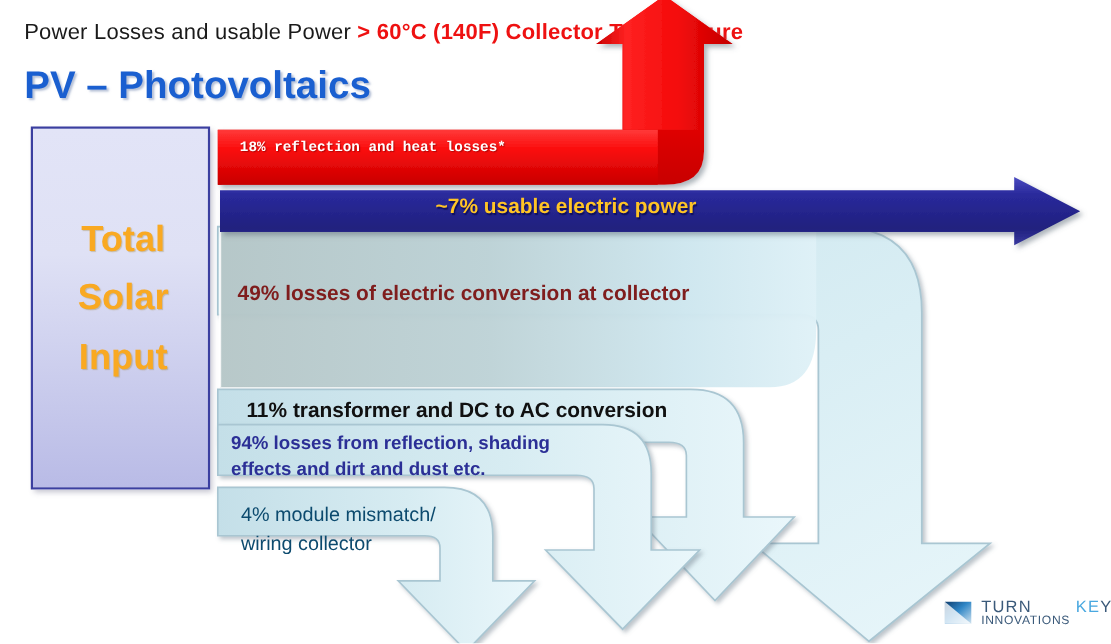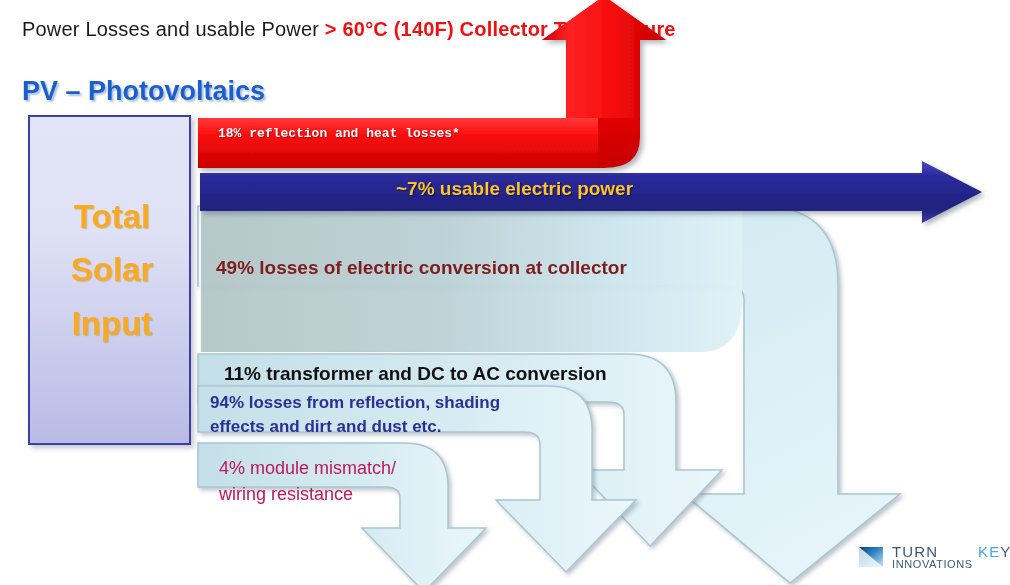--- a/index.html
+++ b/index.html
@@ -14,24 +14,23 @@
   
   .hdr-line {
     position: absolute; left: 22px; top: 18px;
     font-size: 20px; letter-spacing: .2px; white-space: nowrap;
   }
   .hdr-a { color:#1a1a1a; font-weight:400; }
   .hdr-b { color:#ee1111; font-weight:700; }
 
   .subtitle {
     position:absolute; left:22px; top:58px;
-    font-size:27px; font-weight:700; color:#1a5fd0;
+    font-size:35px; font-weight:700; color:#1a5fd0;
     text-shadow: 2px 2px 2px rgba(120,140,180,.55);
     white-space:nowrap;
-    margin-top:18px;
   }
 
   
   #shapes { position:absolute; left:0; top:0; width:1010px; height:585px; }
 
   
   .lbl { position:absolute; white-space:nowrap; }
 
   .total-box {
     position:absolute; left:28px; top:115px; width:163px; height:330px;
@@ -59,21 +58,21 @@
     left:216px; top:257px; font-size:19px; font-weight:700; color:#7f1d1d;
   }
   .t-11a {
     left:224px; top:363px; font-size:19px; font-weight:700; color:#101010;
   }
   .t-11b {
     left:210px; top:391px; font-size:17px; font-weight:700; color:#2b2f96;
     line-height:1.42;
   }
   .t-4 {
-    left:219px; top:455px; font-size:18px; font-weight:400; color:#be185d;
+    left:219px; top:455px; font-size:18px; font-weight:400; color:#0c4a6e;
     line-height:1.45;
   }
 
   
   .logo { position:absolute; left:857px; top:543px; display:flex; align-items:center; gap:7px; }
   .logo-mark { width:28px; height:28px; position:relative; overflow:hidden; border-radius:2px; }
   .logo-txt { display:flex; flex-direction:column; line-height:1.02; }
   .logo-l1 { font-size:15px; letter-spacing:1.1px; color:#3b5a7a; font-weight:400; }
   .logo-l1 .k { color:#49a8e0;margin-left:40px; }
   .logo-l2 { font-size:11px; letter-spacing:.6px; color:#3b5a7a; font-weight:400; }
@@ -178,21 +177,21 @@
   <div class="lbl t-red">18% reflection and heat losses*</div>
   <div class="lbl t-blue">~7% usable electric power</div>
   <div class="lbl t-49">49% losses of electric conversion at collector</div>
   <div class="lbl t-11a">11% transformer  and DC to AC conversion</div>
   <div class="lbl t-11b">
     <div>94% losses from reflection, shading</div>
     <div>effects and dirt and dust  etc.</div>
   </div>
   <div class="lbl t-4">
     <div>4% module mismatch/</div>
-    <div>wiring resistance</div>
+    <div>wiring collector</div>
   </div>
 
   <div class="logo">
     <span class="logo-mark">
       <svg width="28" height="28" viewBox="0 0 28 28">
         <polygon points="2,4 26,4 26,24 2,24" fill="url(#gLogo)"></polygon>
         <polygon points="2,4 26,24 2,24" fill="#ffffff" opacity="0.78"></polygon>
       </svg>
     </span>
     <span class="logo-txt">

